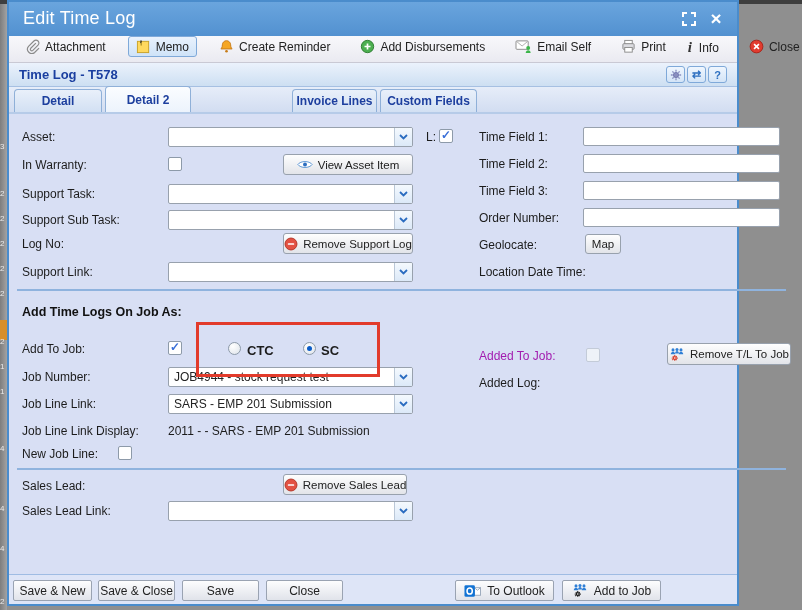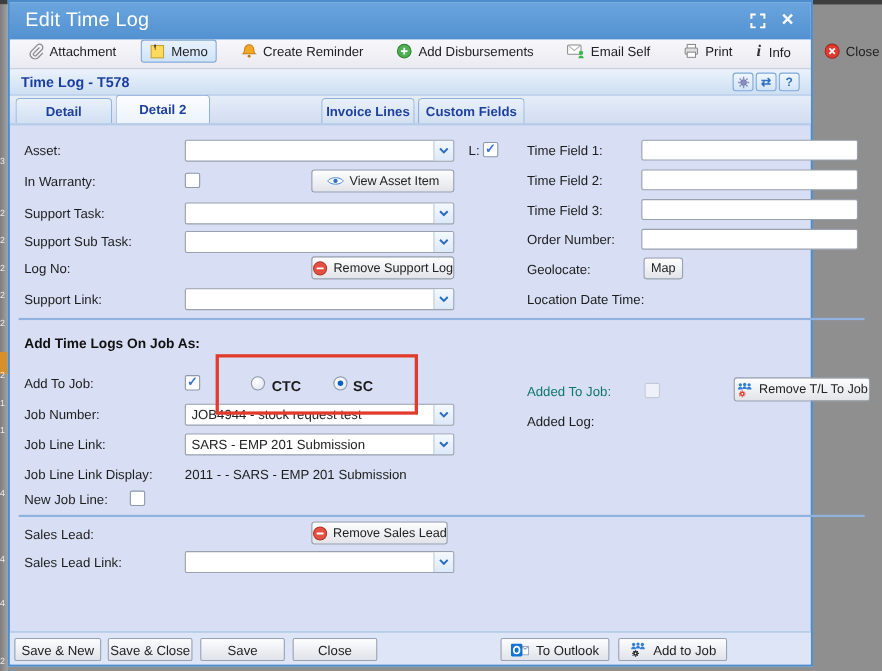--- a/index.html
+++ b/index.html
@@ -44,21 +44,21 @@
             background:linear-gradient(#e6edf9,#d2ddf1);border-bottom:2px solid #b6cbe8}
   .tab{position:absolute;bottom:0;height:23px;box-sizing:border-box;
        border:1px solid #8fb0d8;border-bottom:none;border-radius:4px 4px 0 0;
        background:linear-gradient(#e9f0fa,#d2e0f3);
        font-size:12px;font-weight:bold;color:#1d3f9e;
        display:flex;align-items:center;justify-content:center;cursor:pointer}
   .tab.active{background:linear-gradient(#fbfdff,#ecf3fc);height:26px}
 
   
   .flabel{position:absolute;font-size:12px;color:#1c1c1c;white-space:nowrap}
-  .flabel.dim{color:#0f766e}
+  .flabel.dim{color:#a21caf}
   .fheading{position:absolute;font-size:12.5px;font-weight:bold;color:#111;white-space:nowrap}
   .dd{position:absolute;height:20px;box-sizing:border-box;background:#fff;border:1px solid #98a1ad;
       border-radius:2px;display:flex;overflow:hidden}
   .dd .v{flex:1;font-size:12px;color:#222;padding:2px 0 0 5px;white-space:nowrap;overflow:hidden}
   .dd .c{width:17px;border-left:1px solid #bac7d7;background:linear-gradient(#f4f9fe,#dce9f8);
          display:flex;align-items:center;justify-content:center}
   .ti{position:absolute;height:19px;box-sizing:border-box;background:#fff;border:1px solid #98a1ad;border-radius:2px}
   .cb{position:absolute;width:14px;height:14px;box-sizing:border-box;background:#fff;
       border:1px solid #8d9aa9;border-radius:2px;font-size:12px;line-height:11px;text-align:center;
       color:#3a6fd8;font-weight:bold}

